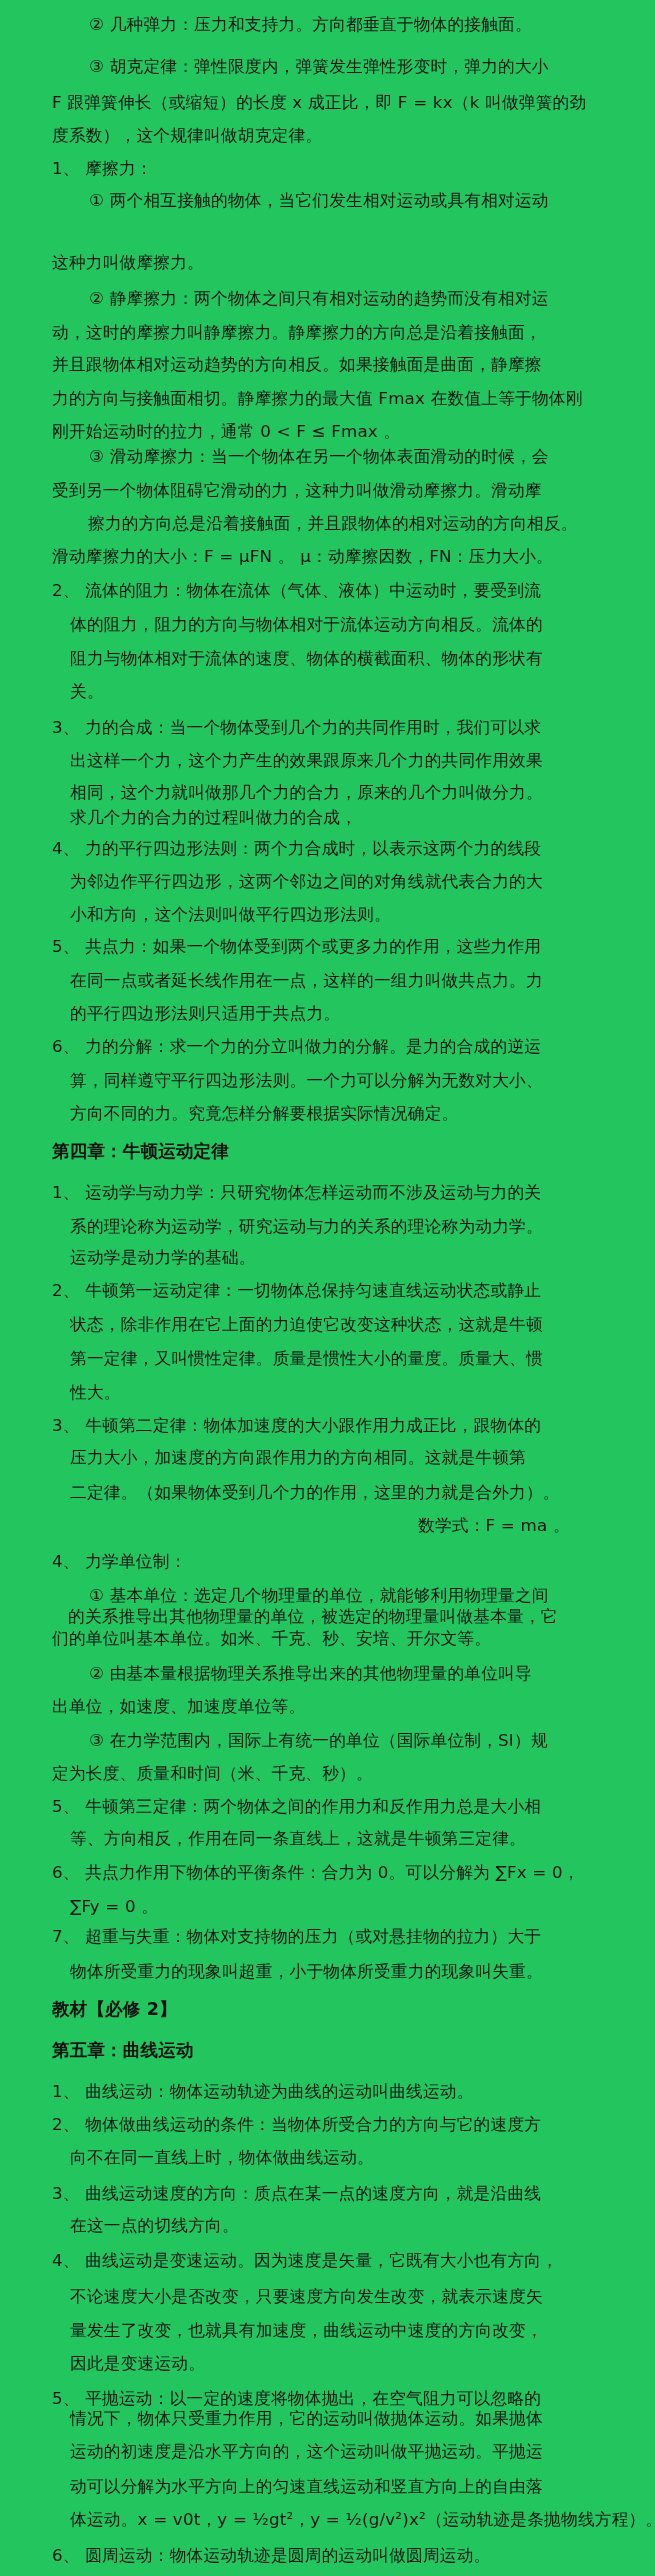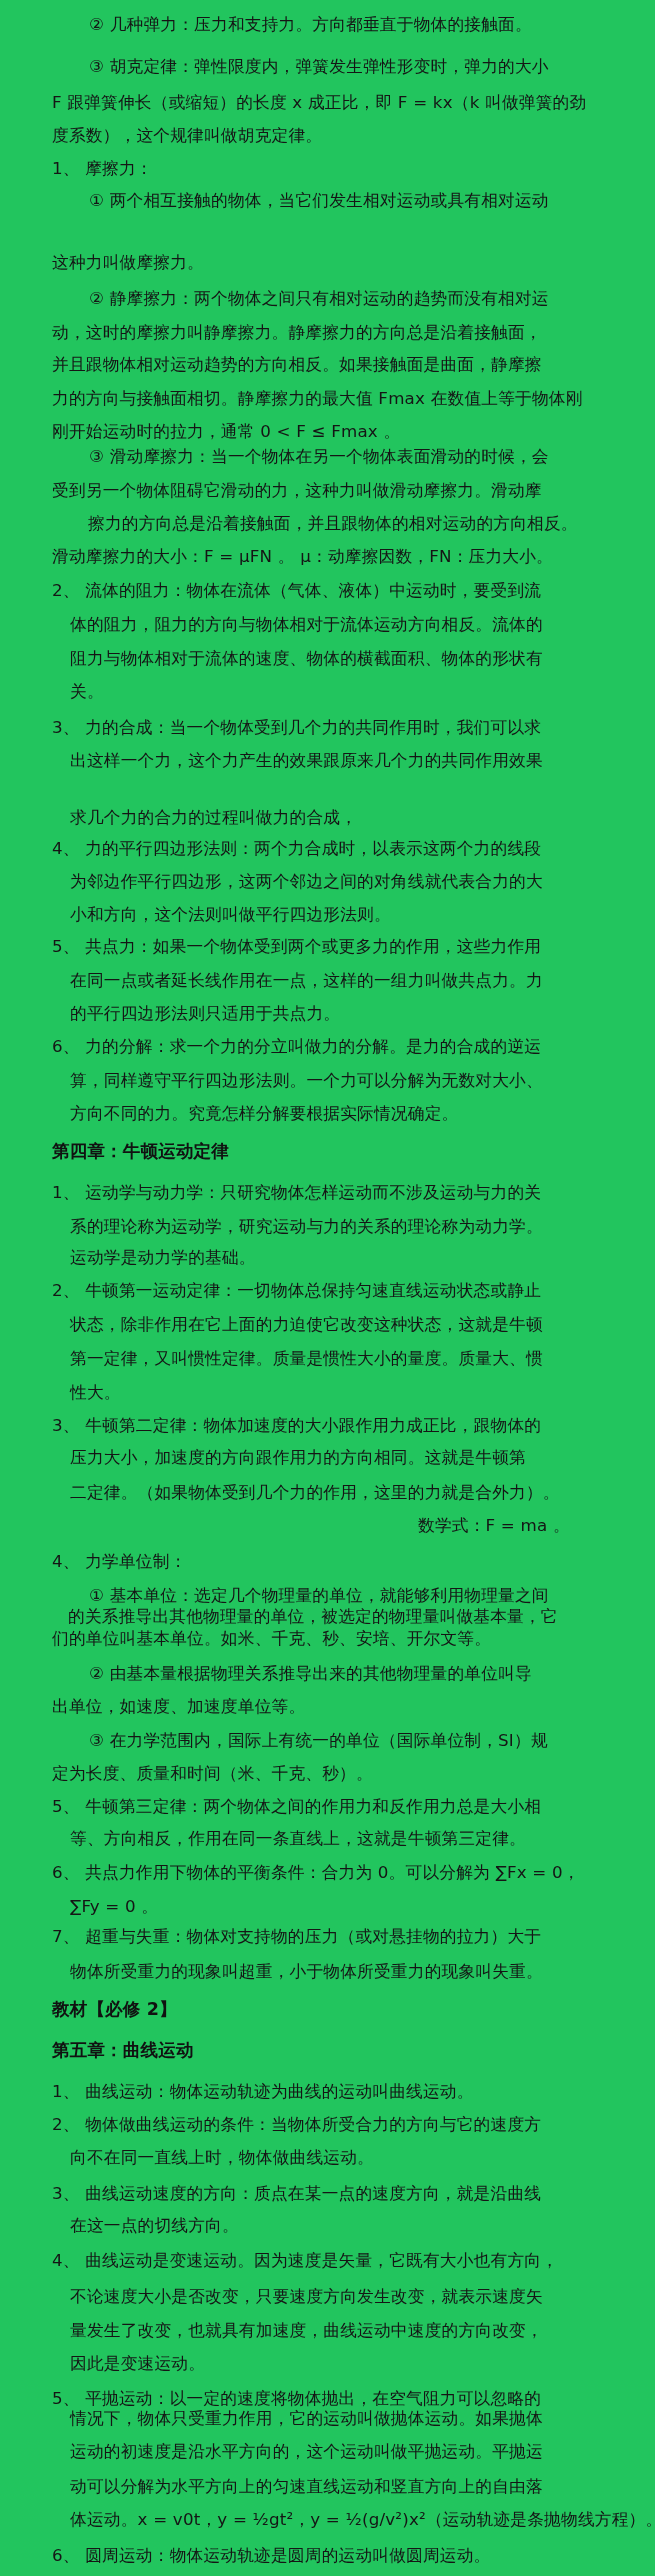--- a/index.html
+++ b/index.html
@@ -34,20 +34,21 @@
     <div class="ln" style="left: 89px; top: 446px;">③ 滑动摩擦力：当一个物体在另一个物体表面滑动的时候，会</div>
     <div class="ln" style="left: 52px; top: 480px;">受到另一个物体阻碍它滑动的力，这种力叫做滑动摩擦力。滑动摩</div>
     <div class="ln" style="left: 52px; top: 513px; margin-left: 36px;">擦力的方向总是沿着接触面，并且跟物体的相对运动的方向相反。</div>
     <div class="ln" style="left: 52px; top: 546px;">滑动摩擦力的大小：F = μFN 。  μ：动摩擦因数，FN：压力大小。</div>
     <div class="ln" style="left: 52px; top: 580px;">2、   流体的阻力：物体在流体（气体、液体）中运动时，要受到流</div>
     <div class="ln" style="left: 70px; top: 614px;">体的阻力，阻力的方向与物体相对于流体运动方向相反。流体的</div>
     <div class="ln" style="left: 70px; top: 648px;">阻力与物体相对于流体的速度、物体的横截面积、物体的形状有</div>
     <div class="ln" style="left: 70px; top: 681px;">关。</div>
     <div class="ln" style="left: 52px; top: 717px;">3、   力的合成：当一个物体受到几个力的共同作用时，我们可以求</div>
     <div class="ln" style="left: 70px; top: 750px;">出这样一个力，这个力产生的效果跟原来几个力的共同作用效果</div>
+    <div class="ln" style="left: 70px; top: 782px;">相同，这个力就叫做那几个力的合力，原来的几个力叫做分力。</div>
     <div class="ln" style="left: 70px; top: 807px;">求几个力的合力的过程叫做力的合成，</div>
     <div class="ln" style="left: 52px; top: 838px;">4、   力的平行四边形法则：两个力合成时，以表示这两个力的线段</div>
     <div class="ln" style="left: 70px; top: 871px;">为邻边作平行四边形，这两个邻边之间的对角线就代表合力的大</div>
     <div class="ln" style="left: 70px; top: 904px;">小和方向，这个法则叫做平行四边形法则。</div>
     <div class="ln" style="left: 52px; top: 936px;">5、   共点力：如果一个物体受到两个或更多力的作用，这些力作用</div>
     <div class="ln" style="left: 70px; top: 970px;">在同一点或者延长线作用在一点，这样的一组力叫做共点力。力</div>
     <div class="ln" style="left: 70px; top: 1003px;">的平行四边形法则只适用于共点力。</div>
     <div class="ln" style="left: 52px; top: 1036px;">6、   力的分解：求一个力的分立叫做力的分解。是力的合成的逆运</div>
     <div class="ln" style="left: 70px; top: 1070px;">算，同样遵守平行四边形法则。一个力可以分解为无数对大小、</div>
     <div class="ln" style="left: 70px; top: 1103px;">方向不同的力。究竟怎样分解要根据实际情况确定。</div>

